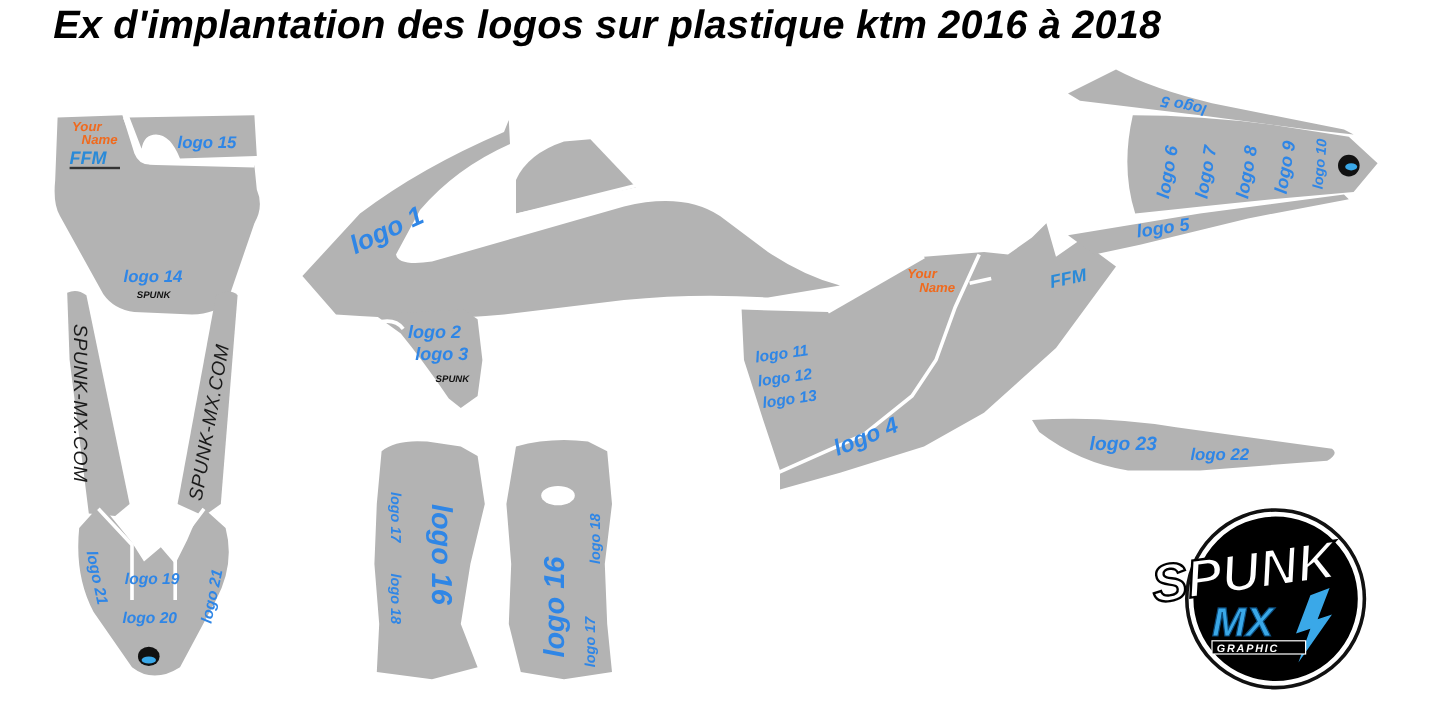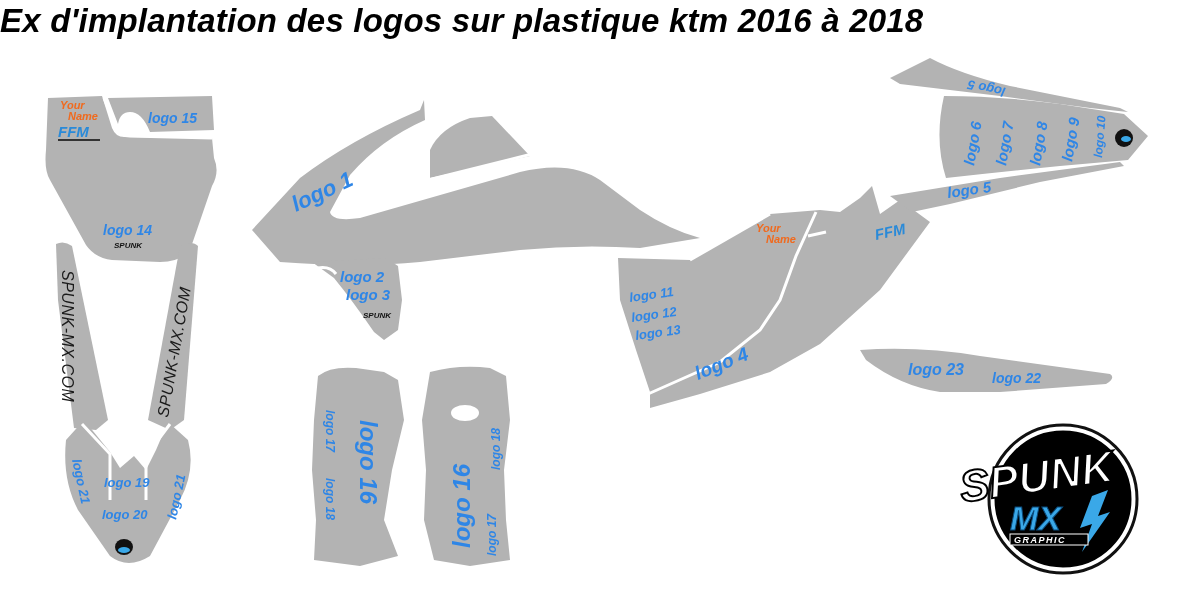--- a/index.html
+++ b/index.html
@@ -1,18 +1,18 @@
 <!DOCTYPE html>
 <html><head>
 <meta charset="utf-8">
 <style>
   html, body { margin: 0; padding: 0; background: #ffffff; }
   body { width: 1200px; height: 589px; position: relative; overflow: hidden; font-family: "Liberation Sans", sans-serif; }
   .title {
-    position: absolute; left: 0; top: 2px; width: 1012px; 
+    position: absolute; left: 0; top: 2px; width: 1012px; text-align: center;
     font-family: "Liberation Sans", sans-serif; font-weight: 700; font-style: italic;
     font-size: 33px; color: #000; letter-spacing: 0.2px; white-space: nowrap;
   }
   svg.canvas { position: absolute; left: 0; top: 0; }
   .piece { fill: #b3b3b3; }
   .cut { stroke: #ffffff; stroke-width: 3; fill: none; }
   .lbl { fill: #2f86e6; font-family: "Liberation Sans", sans-serif; font-weight: 700; font-style: italic; }
   .name { fill: #f06a1e; font-family: "Liberation Sans", sans-serif; font-weight: 700; font-style: italic; }
   .web { fill: #1a1a1a; font-family: "Liberation Sans", sans-serif; font-style: italic; font-weight: 400; letter-spacing: 0.5px; }
   .ffm { fill: #2a8ad8; font-family: "Liberation Sans", sans-serif; font-weight: 700; font-style: italic; }

